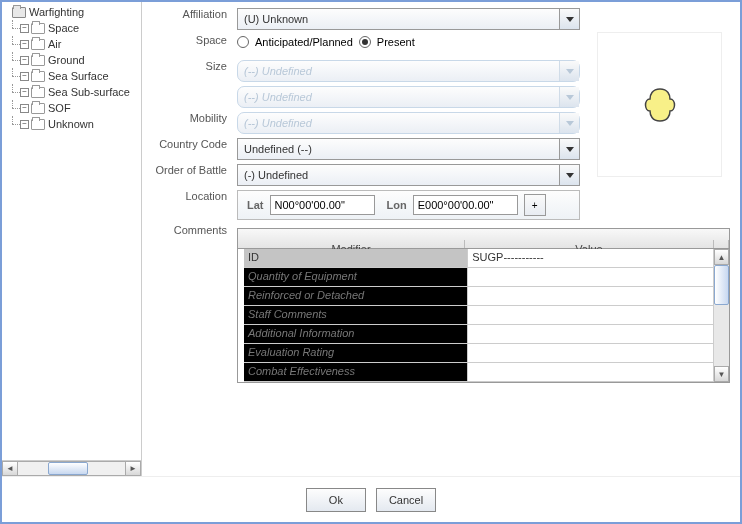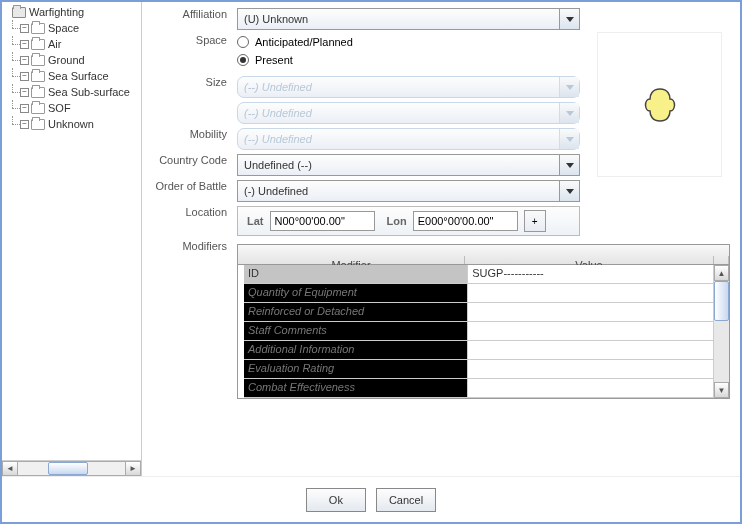--- a/index.html
+++ b/index.html
@@ -24,21 +24,21 @@
 .form { flex: 1; padding: 6px 10px; position: relative; }
 .row { display: flex; align-items: flex-start; margin-bottom: 4px; min-height: 22px; }
 .lbl { width: 85px; text-align: right; padding-right: 10px; color: #555; }
 .field { flex: 1; margin-right: 150px; }
 .full-field { flex: 1; }
 .select { height: 22px; border: 1px solid #999; background: linear-gradient(#fdfdfd,#ebeff5); display: flex; align-items: center; padding: 0 6px; color: #333; position: relative; }
 .select.disabled { color: #b8c8d8; border-color: #c8d8e8; font-style: italic; border-radius: 7px; }
 .select .arrow { position: absolute; right: 0; top: 0; bottom: 0; width: 20px; border-left: 1px solid #999; background: linear-gradient(#fafafa,#dce4ee); display: flex; align-items: center; justify-content: center; }
 .select.disabled .arrow { border-left-color: #d0dce8; color: #c0d0e0; }
 .select .arrow svg { width: 8px; height: 5px; }
-.radio-group { display: flex; flex-direction: column; gap: 6px; padding: 2px 0 6px; }
+.radio-group { display: flex; flex-direction: row; gap: 6px; padding: 2px 0 6px; }
 .radio-opt { display: flex; align-items: center; gap: 6px; }
 .radio { width: 12px; height: 12px; border: 1px solid #666; border-radius: 50%; display: flex; align-items: center; justify-content: center; background: #fff; }
 .radio.checked::after { content: ""; width: 6px; height: 6px; background: #333; border-radius: 50%; }
 .loc-row { display: flex; align-items: center; gap: 6px; border: 1px solid #bbb; padding: 3px; background: linear-gradient(#fdfdfd,#eef2f6); }
 .loc-lbl { color: #666; font-weight: bold; padding-left: 6px; }
 .loc-input { height: 20px; border: 1px solid #999; background: #fff; padding: 0 4px; width: 105px; font-size: 11px; }
 .loc-btn { width: 22px; height: 22px; border: 1px solid #999; background: linear-gradient(#fafafa,#e8ecf2); display: flex; align-items: center; justify-content: center; font-size: 10px; }
 
 .preview { position: absolute; top: 30px; right: 18px; width: 125px; height: 145px; background: #fff; border: 1px solid #eee; display: flex; align-items: center; justify-content: center; }
 .preview svg { width: 40px; height: 40px; }
@@ -230,21 +230,21 @@
           <span class="loc-lbl">Lon</span>
           <input class="loc-input" value="E000°00'00.00&quot;" style="">
           <div class="loc-btn">
               <span>+</span>
             </div>
         </div>
       </div>
     </div>
 
     <div class="row" style="align-items:flex-start">
-      <div class="lbl">Modifiers</div>
+      <div class="lbl">Comments</div>
       <div class="full-field">
         <div class="mods-table">
           <div class="mhdr">
             <div>Modifier</div>
             <div class="vcol">Value</div>
             <div class="scrollhead"></div>
           </div>
           <div class="mbody">
             <div class="mrows">
               <div class="mrow first">

